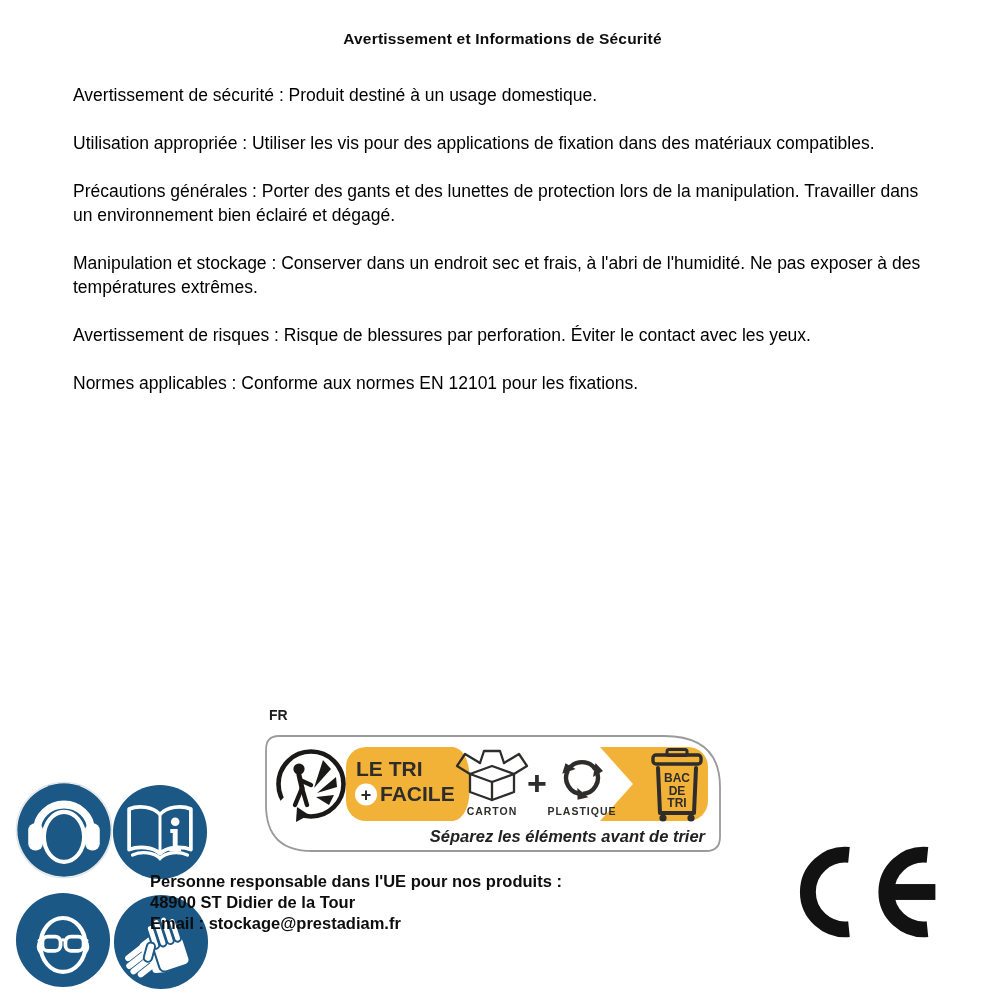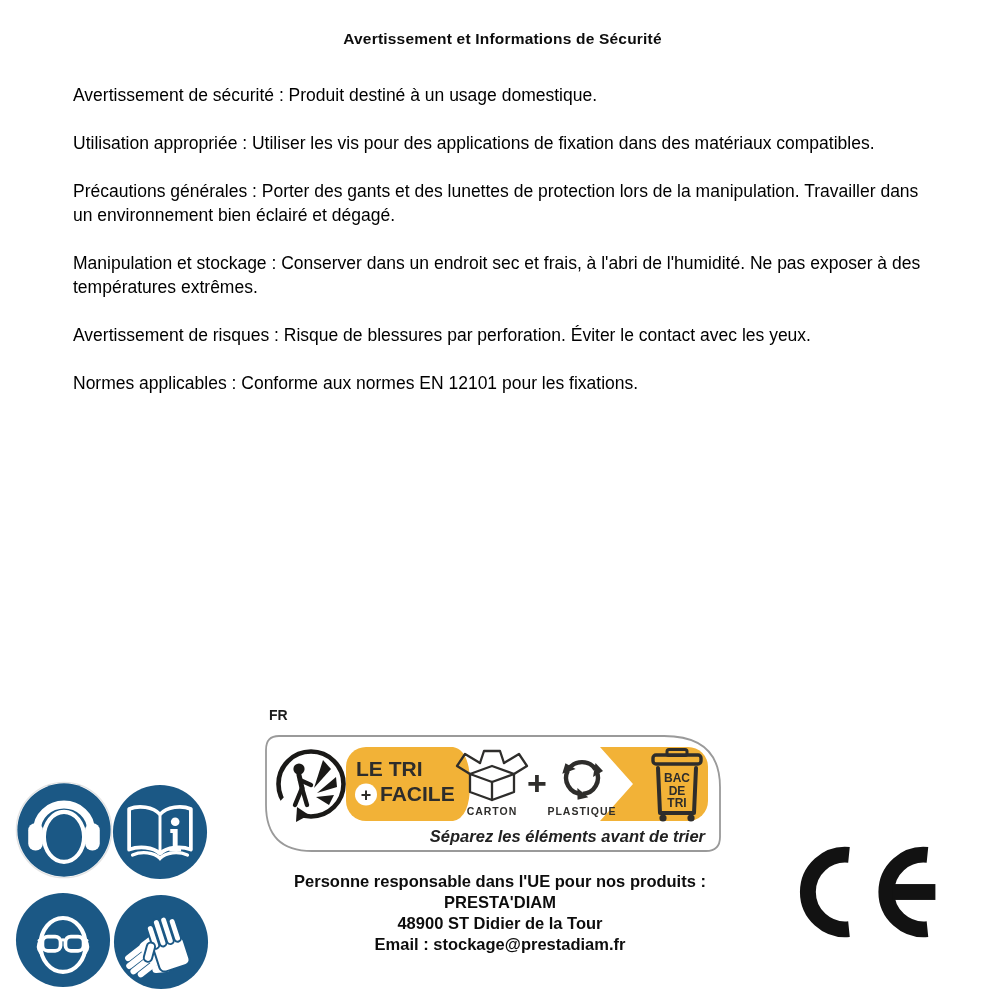--- a/index.html
+++ b/index.html
@@ -16,21 +16,21 @@
     font-size:17.5px; line-height:24px; color:#000000;
   }
   .body-text p { margin:0 0 24px 0; }
   .picto { position:absolute; }
   .fr-label {
     position:absolute; left:269px; top:707px;
     font-size:14px; font-weight:bold; color:#1c1c1c;
   }
   .tri-label { position:absolute; left:264px; top:735px; }
   .responsible {
-    position:absolute; left:150px; top:871px; width:700px; text-align:center;
+    position:absolute; left:150px; top:871px; width:700px; 
     font-size:16.5px; font-weight:bold; line-height:21px; color:#0d0d0d;
   }
   .ce-mark { position:absolute; left:799px; top:842px; }
   .sr-only {
     position:absolute; width:1px; height:1px; overflow:hidden;
     clip:rect(0 0 0 0); white-space:nowrap;
   }
   svg text { font-family:"Liberation Sans", sans-serif; }
 </style>
 </head>
@@ -160,21 +160,20 @@
       <text x="413" y="47" font-size="12" font-weight="bold" fill="#2E2D2B" text-anchor="middle">BAC</text>
       <text x="413" y="59.5" font-size="12" font-weight="bold" fill="#2E2D2B" text-anchor="middle">DE</text>
       <text x="413" y="72" font-size="12" font-weight="bold" fill="#2E2D2B" text-anchor="middle">TRI</text>
     </g>
 
     <text x="441" y="107" font-size="16.5" font-weight="bold" font-style="italic" fill="#222222" text-anchor="end">Séparez les éléments avant de trier</text>
   </svg>
 
   <div class="responsible">
     <div>Personne responsable dans l'UE pour nos produits :</div>
-    <div>PRESTA'DIAM</div>
     <div>48900 ST Didier de la Tour</div>
     <div>Email : stockage@prestadiam.fr</div>
   </div>
 
   <div class="ce-mark">
     <span class="sr-only">CE</span>
     <svg width="142" height="100" viewBox="0 0 152 105">
       <path d="M 53.5,92.3 A 40,40 0 1 1 53.5,12.7" stroke="#121212" stroke-width="17" fill="none"></path>
       <g transform="translate(84,0)">
         <path d="M 53.5,92.3 A 40,40 0 1 1 53.5,12.7" stroke="#121212" stroke-width="17" fill="none"></path>

